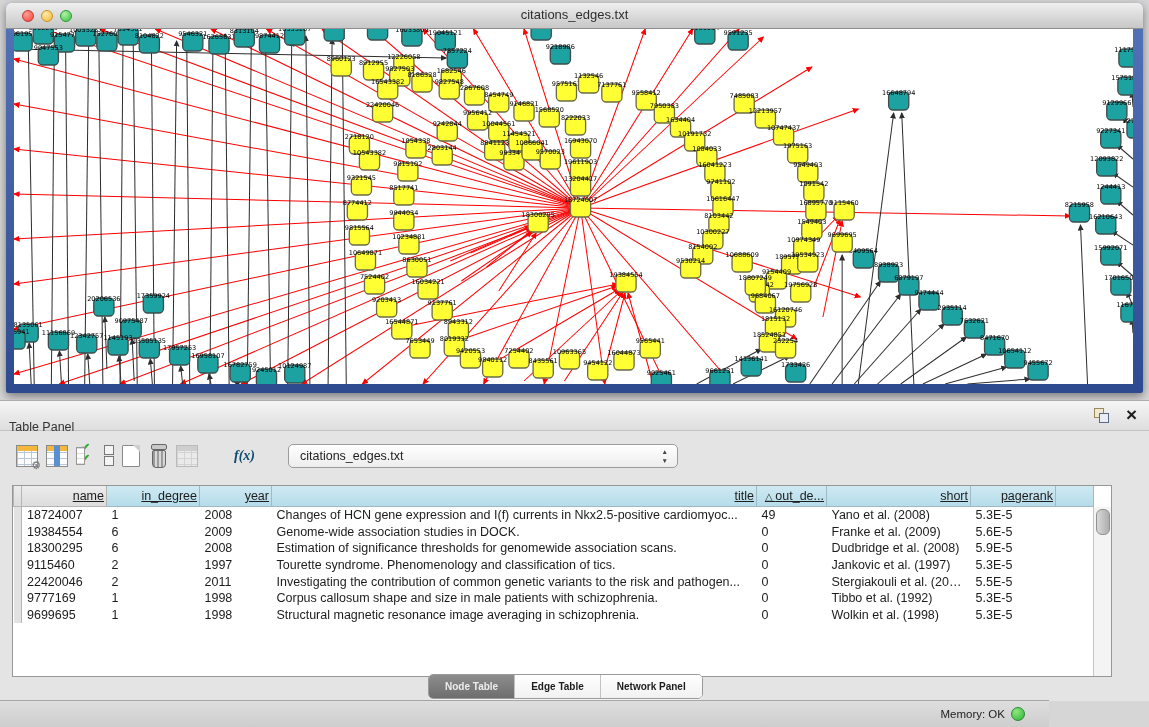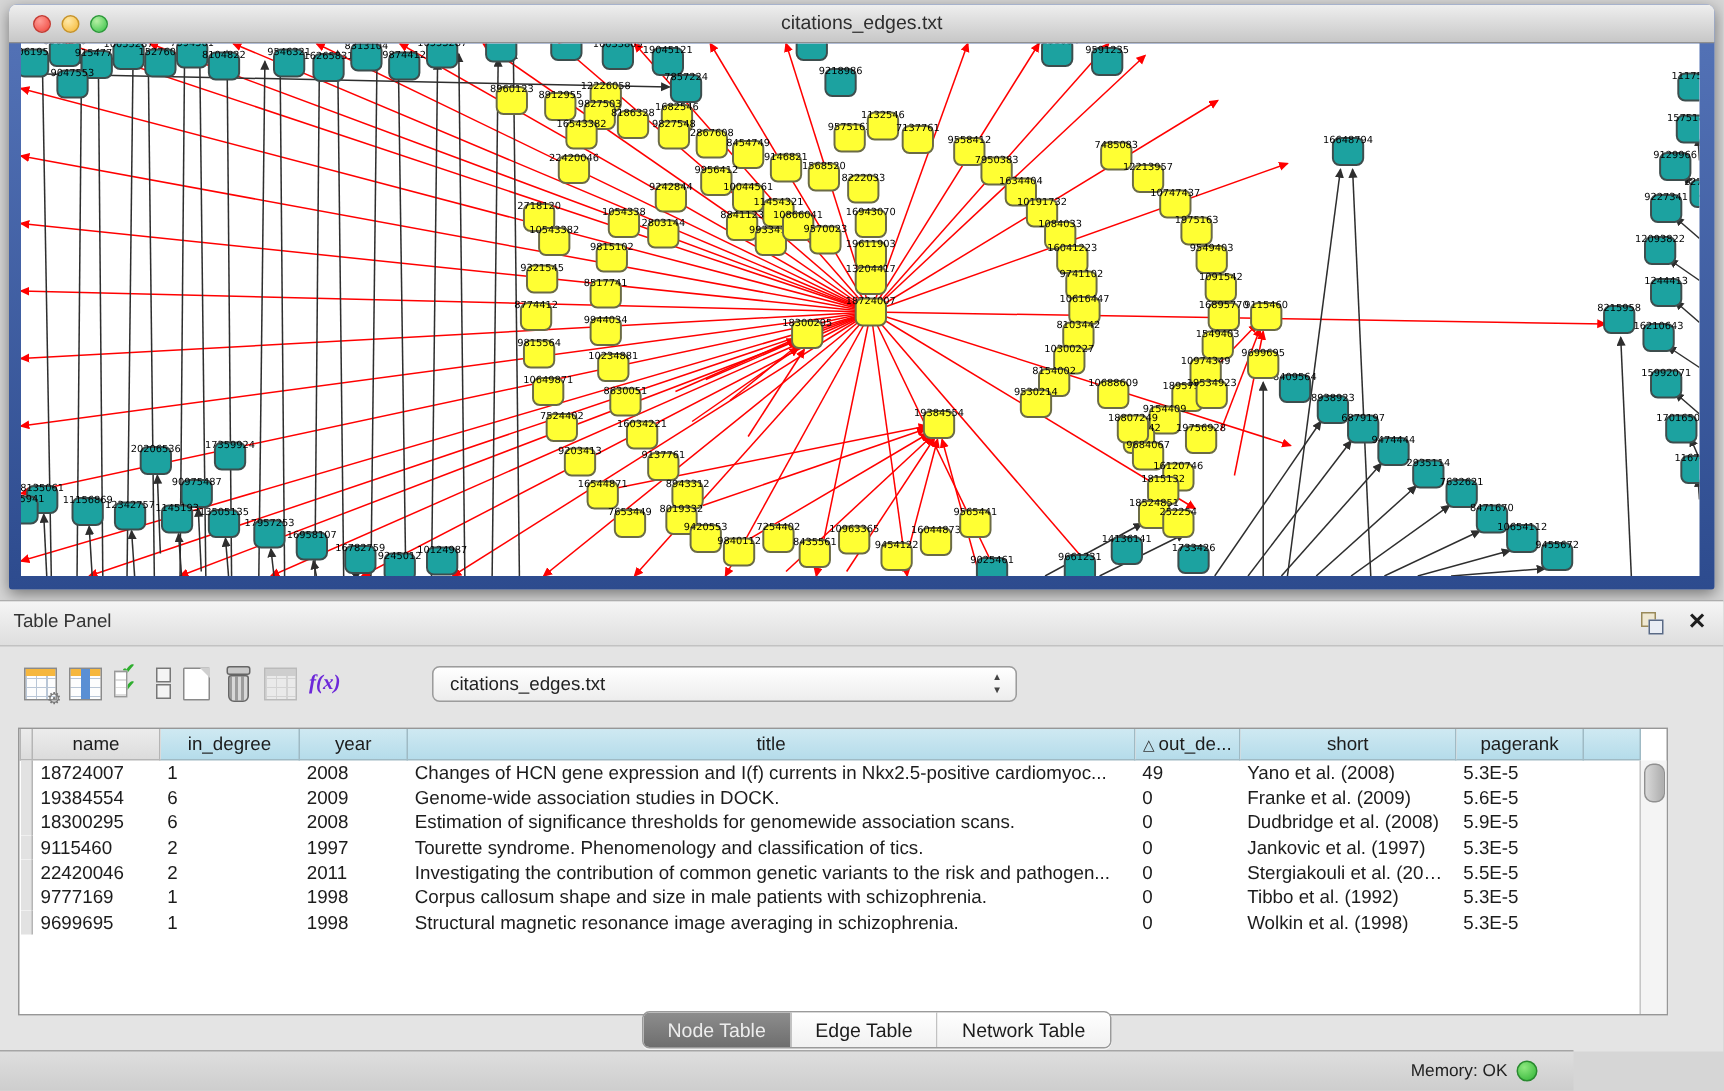--- a/index.html
+++ b/index.html
@@ -13,21 +13,21 @@
   #light-min{left:35px;background:radial-gradient(circle at 35% 30%,#ffe9a8,#f5b733);border:1px solid #c79328;box-sizing:border-box;}
   #light-zoom{left:54px;background:radial-gradient(circle at 35% 30%,#b6f0a4,#35c146);border:1px solid #2a9a38;box-sizing:border-box;}
   #window-title{position:absolute;left:0;right:0;top:4px;text-align:center;font-size:13px;color:#2e2e2e;}
   #canvas{position:absolute;left:8px;top:26px;right:10px;bottom:9px;background:#ffffff;overflow:hidden;}
   #graph-svg{width:100%;height:100%;display:block;}
   .nlabel{font-family:"DejaVu Sans",sans-serif;font-size:6.5px;fill:#000;}
 
   
   #table-panel{position:absolute;left:0;top:400px;width:1149px;height:300px;background:#e4e4e4;border-top:1px solid #adadad;}
   #panel-titlebar{position:absolute;left:0;top:0;right:0;height:29px;background:linear-gradient(#f5f5f5,#dedede);border-bottom:1px solid #c2c2c2;}
-  #panel-title{position:absolute;left:9px;top:6px;font-size:12.5px;color:#333;text-align:right;}
+  #panel-title{position:absolute;left:9px;top:19px;font-size:12.5px;color:#333;text-align:right;}
   #float-icon{position:absolute;right:40px;top:7px;width:15px;height:15px;}
   #float-icon::before{content:"";position:absolute;left:0;top:0;width:8px;height:8px;border:1.5px solid #9a8a5a;background:#efe8d2;}
   #float-icon::after{content:"";position:absolute;right:0;bottom:0;width:8px;height:8px;border:1.5px solid #5a6a85;background:#e9edf4;}
   #close-icon{position:absolute;right:12px;top:2px;font-size:19px;font-weight:900;color:#1d1d1d;line-height:24px;}
 
   
   #toolbar{position:absolute;left:14px;top:40px;right:14px;height:38px;}
   #toolbar-icons{position:absolute;left:2px;top:4px;height:28px;white-space:nowrap;}
   .tbicon{width:22px;height:22px;display:inline-block;position:relative;margin-right:8px;vertical-align:middle;box-sizing:border-box;}
   .table-settings-icon{border:1px solid #8a8a8a;background:linear-gradient(#f6b73e 0 5px,rgba(0,0,0,0) 5px),repeating-linear-gradient(90deg,#b9c6d6 0 1px,rgba(0,0,0,0) 1px 7px),repeating-linear-gradient(#b9c6d6 0 1px,rgba(0,0,0,0) 1px 6px),#fdfdfd;}
@@ -38,40 +38,40 @@
   .select-rows-icon::after{content:"";position:absolute;left:0;top:2px;width:7px;height:16px;border:1px solid #999;background:repeating-linear-gradient(#ddd 0 1px,rgba(0,0,0,0) 1px 5px),#fff;}
   .column-chooser-icon{width:12px;}
   .column-chooser-icon::before{content:"";position:absolute;left:2px;top:0;width:8px;height:8px;border:1px solid #777;background:#f4f4f4;}
   .column-chooser-icon::after{content:"";position:absolute;left:2px;top:11px;width:8px;height:8px;border:1px solid #777;background:#f4f4f4;}
   .new-file-icon{border:1px solid #8a8a8a;border-radius:1px;background:#fff;width:18px;}
   .new-file-icon::after{content:"";position:absolute;right:-1px;top:-1px;width:0;height:0;border-style:solid;border-width:0 7px 7px 0;border-color:rgba(0,0,0,0) #cfcfcf rgba(0,0,0,0) rgba(0,0,0,0);}
   .delete-icon{width:20px;}
   .delete-icon::before{content:"";position:absolute;left:3px;top:-1px;width:14px;height:4px;border:1px solid #666;border-radius:2px;background:#c9c9c9;}
   .delete-icon::after{content:"";position:absolute;left:4px;top:5px;width:12px;height:16px;border:1px solid #666;border-radius:2px 2px 4px 4px;background:repeating-linear-gradient(90deg,#9c9c9c 0 2px,#d8d8d8 2px 4px);}
   .import-table-icon{border:1px solid #b0b0b0;background:linear-gradient(#c9c9c9 0 5px,rgba(0,0,0,0) 5px),repeating-linear-gradient(90deg,#cfcfcf 0 1px,rgba(0,0,0,0) 1px 7px),repeating-linear-gradient(#cfcfcf 0 1px,rgba(0,0,0,0) 1px 6px),#ececec;opacity:.8;}
-  .function-builder-icon{width:auto;font-family:"Liberation Serif",serif;font-style:italic;font-weight:bold;font-size:14px;color:#6d28d9;line-height:22px;}
+  .function-builder-icon{width:auto;font-family:"Liberation Serif",serif;font-style:italic;font-weight:bold;font-size:14px;color:#0c4a6e;line-height:22px;margin-left:28px;}
   #table-select{position:absolute;left:274px;top:3px;width:390px;height:24px;border:1px solid #9c9c9c;border-radius:5px;background:linear-gradient(#ffffff,#ededed);box-sizing:border-box;}
   #table-select-value{position:absolute;left:11px;top:4px;font-size:12.5px;color:#222;}
   #table-select-arrows{position:absolute;right:9px;top:2px;font-size:6.5px;line-height:9px;color:#444;text-align:center;}
 
   
   #table-wrap{position:absolute;left:12px;top:84px;width:1098px;height:190px;background:#fff;border:1px solid #979797;box-sizing:content-box;}
   #data-table{border-collapse:collapse;table-layout:fixed;width:1080px;font-size:12.5px;color:#1c1c1c;}
-  #data-table th{height:20px;background:linear-gradient(#cfe9f2,#b5dcea);border:1px solid #9fbac4;border-top:none;font-weight:normal;font-size:12.5px;text-align:center;padding:0 2px;overflow:hidden;white-space:nowrap;}
+  #data-table th{height:20px;background:linear-gradient(#cfe9f2,#b5dcea);border:1px solid #9fbac4;border-top:none;font-weight:normal;font-size:12.5px;text-align:right;padding:0 2px;overflow:hidden;white-space:nowrap;text-decoration:underline;}
   #data-table th.gray{background:linear-gradient(#ececec,#dcdcdc);border-color:#b5b5b5;}
   #data-table td{height:16.6px;padding:0 5px;border:none;overflow:hidden;white-space:nowrap;text-overflow:ellipsis;}
   #data-table td.gut{background:#e2e2e2;border-right:1px solid #b5b5b5;padding:0;}
   #data-table th.gut{background:linear-gradient(#ececec,#dcdcdc);border-color:#b5b5b5;}
   .sort{font-size:10px;color:#333;}
   #vscroll{position:absolute;right:0;top:21px;bottom:0;width:17px;background:#f4f4f4;border-left:1px solid #c6c6c6;}
   #vscroll-thumb{position:absolute;left:2px;top:2px;width:12px;height:24px;border-radius:6px;background:linear-gradient(90deg,#d9d9d9,#adadad);border:1px solid #909090;}
 
   
   #tabs{position:absolute;left:428px;top:273px;height:23px;display:flex;border:1px solid #9a9a9a;border-radius:5px;overflow:hidden;background:#fcfcfc;box-shadow:0 1px 0 rgba(255,255,255,.6);}
-  .tab{padding:0 16px;line-height:23px;font-size:13px;color:#1c1c1c;border-right:1px solid #c2c2c2;background:linear-gradient(#ffffff,#f1f1f1);}
+  .tab{padding:0 16px;line-height:23px;font-size:10px;color:#1c1c1c;border-right:1px solid #c2c2c2;background:linear-gradient(#ffffff,#f1f1f1);font-weight:bold;}
   .tab:last-child{border-right:none;}
   .tab.sel{background:linear-gradient(#8d8d8d,#6e6e6e);color:#ededed;}
 
   
   #status-bar{position:absolute;left:0;top:700px;width:1049px;height:27px;background:linear-gradient(#dedede,#cdcdcd);border-top:1px solid #a5a5a5;}
   #memory-label{position:absolute;right:44px;top:7px;font-size:11.5px;color:#222;}
   #memory-dot{position:absolute;right:24px;top:6px;width:14px;height:14px;border-radius:50%;background:radial-gradient(circle at 35% 30%,#8de87f,#2fb335);border:1px solid #2a8a30;box-sizing:border-box;}
 </style>
 </head>
 <body>
@@ -643,20 +643,20 @@
         </tbody>
     </table>
     <div id="vscroll">
       <div id="vscroll-thumb"></div>
     </div>
   </div>
 
   <div id="tabs">
       <div class="tab sel">Node Table</div>
       <div class="tab">Edge Table</div>
-      <div class="tab">Network Table</div>
+      <div class="tab">Network Panel</div>
     </div>
 </div>
 
 <div id="status-bar">
   <span id="memory-label">Memory: OK</span>
   <div id="memory-dot"></div>
 </div>
 
 </body></html>

